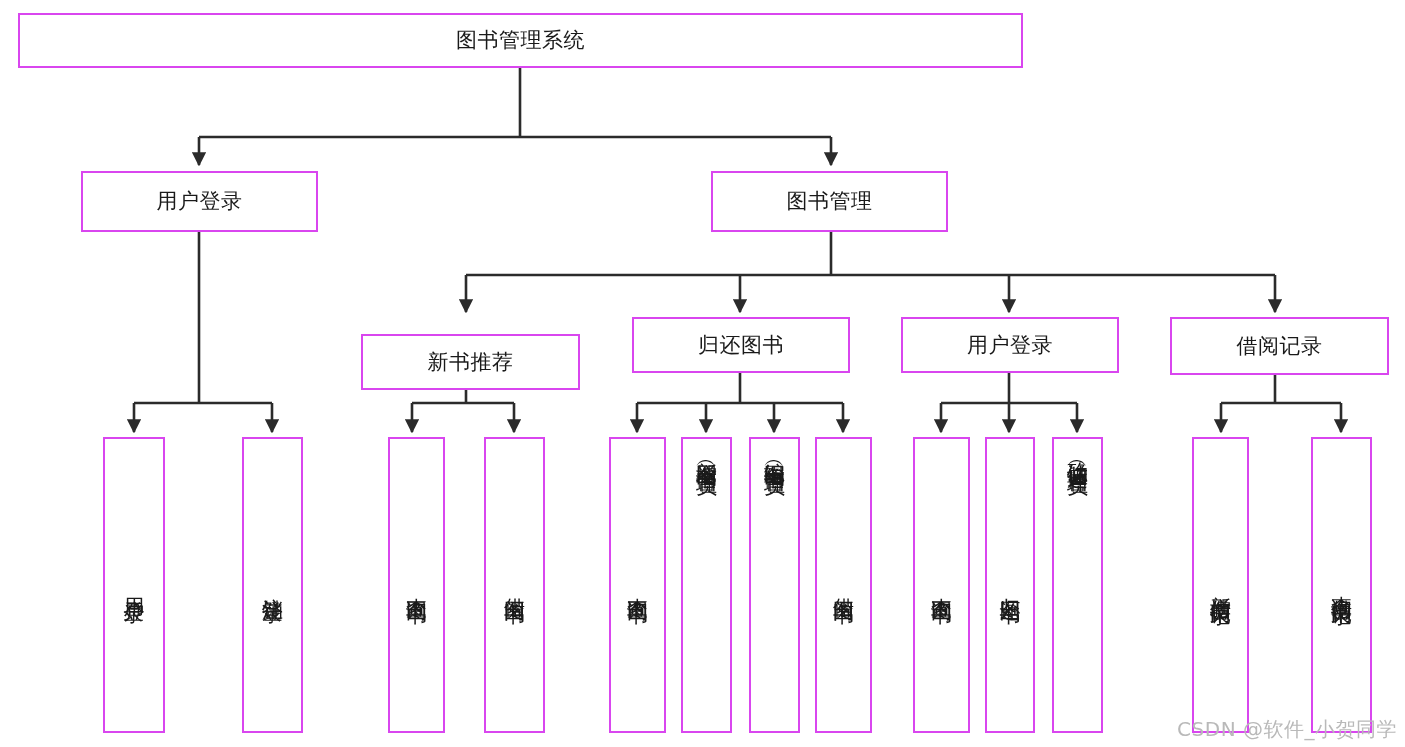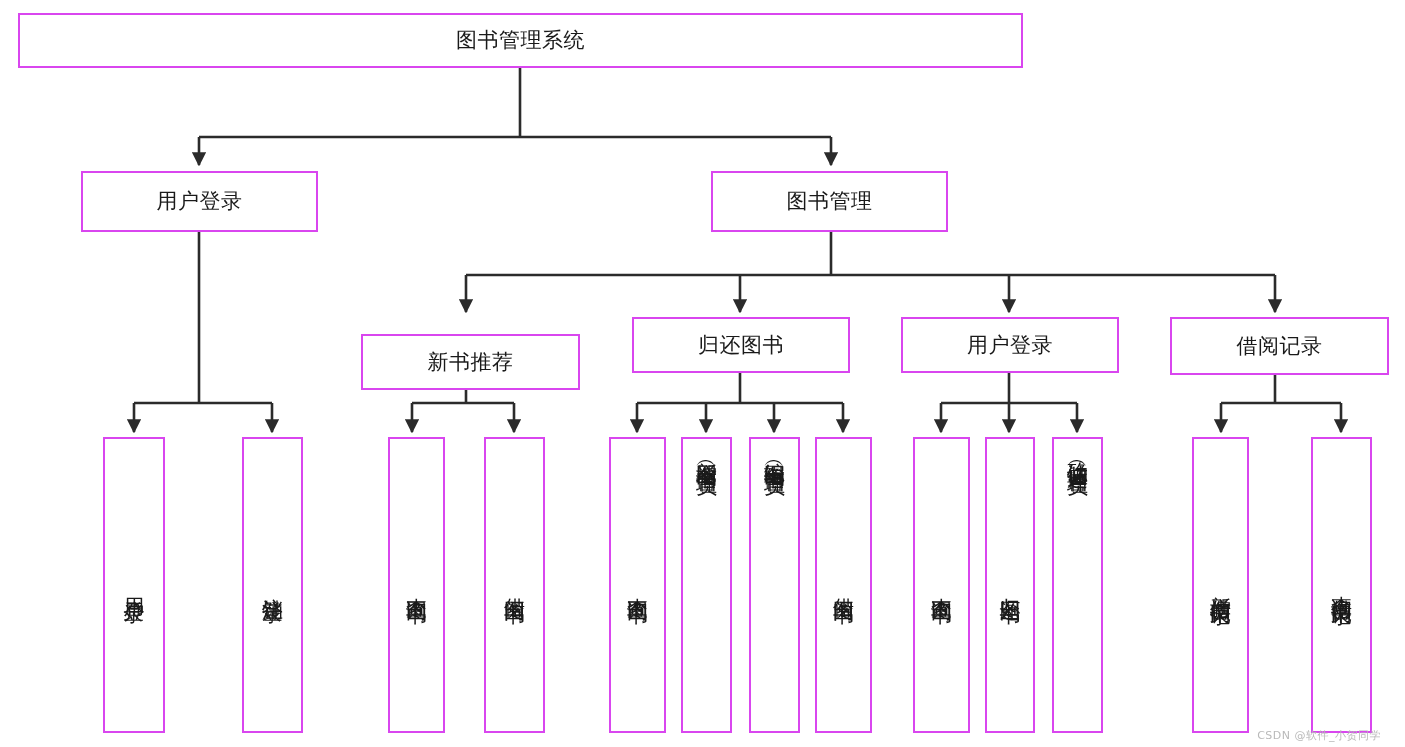--- a/index.html
+++ b/index.html
@@ -58,23 +58,23 @@
     letter-spacing: 2px;
     margin: 0 auto;
   }
   
   .node.vert.center {
     align-items: center;
     padding-top: 0;
   }
   #watermark {
     position: absolute;
-    right: 24px;
+    right: 8px;
     bottom: 4px;
-    font-size: 11px;
+    font-size: 20px;
     color: #b9b9b9;
     white-space: nowrap;
     letter-spacing: 0.5px;
   }
 </style>
 </head>
 <body>
 
 <div id="canvas">
 

